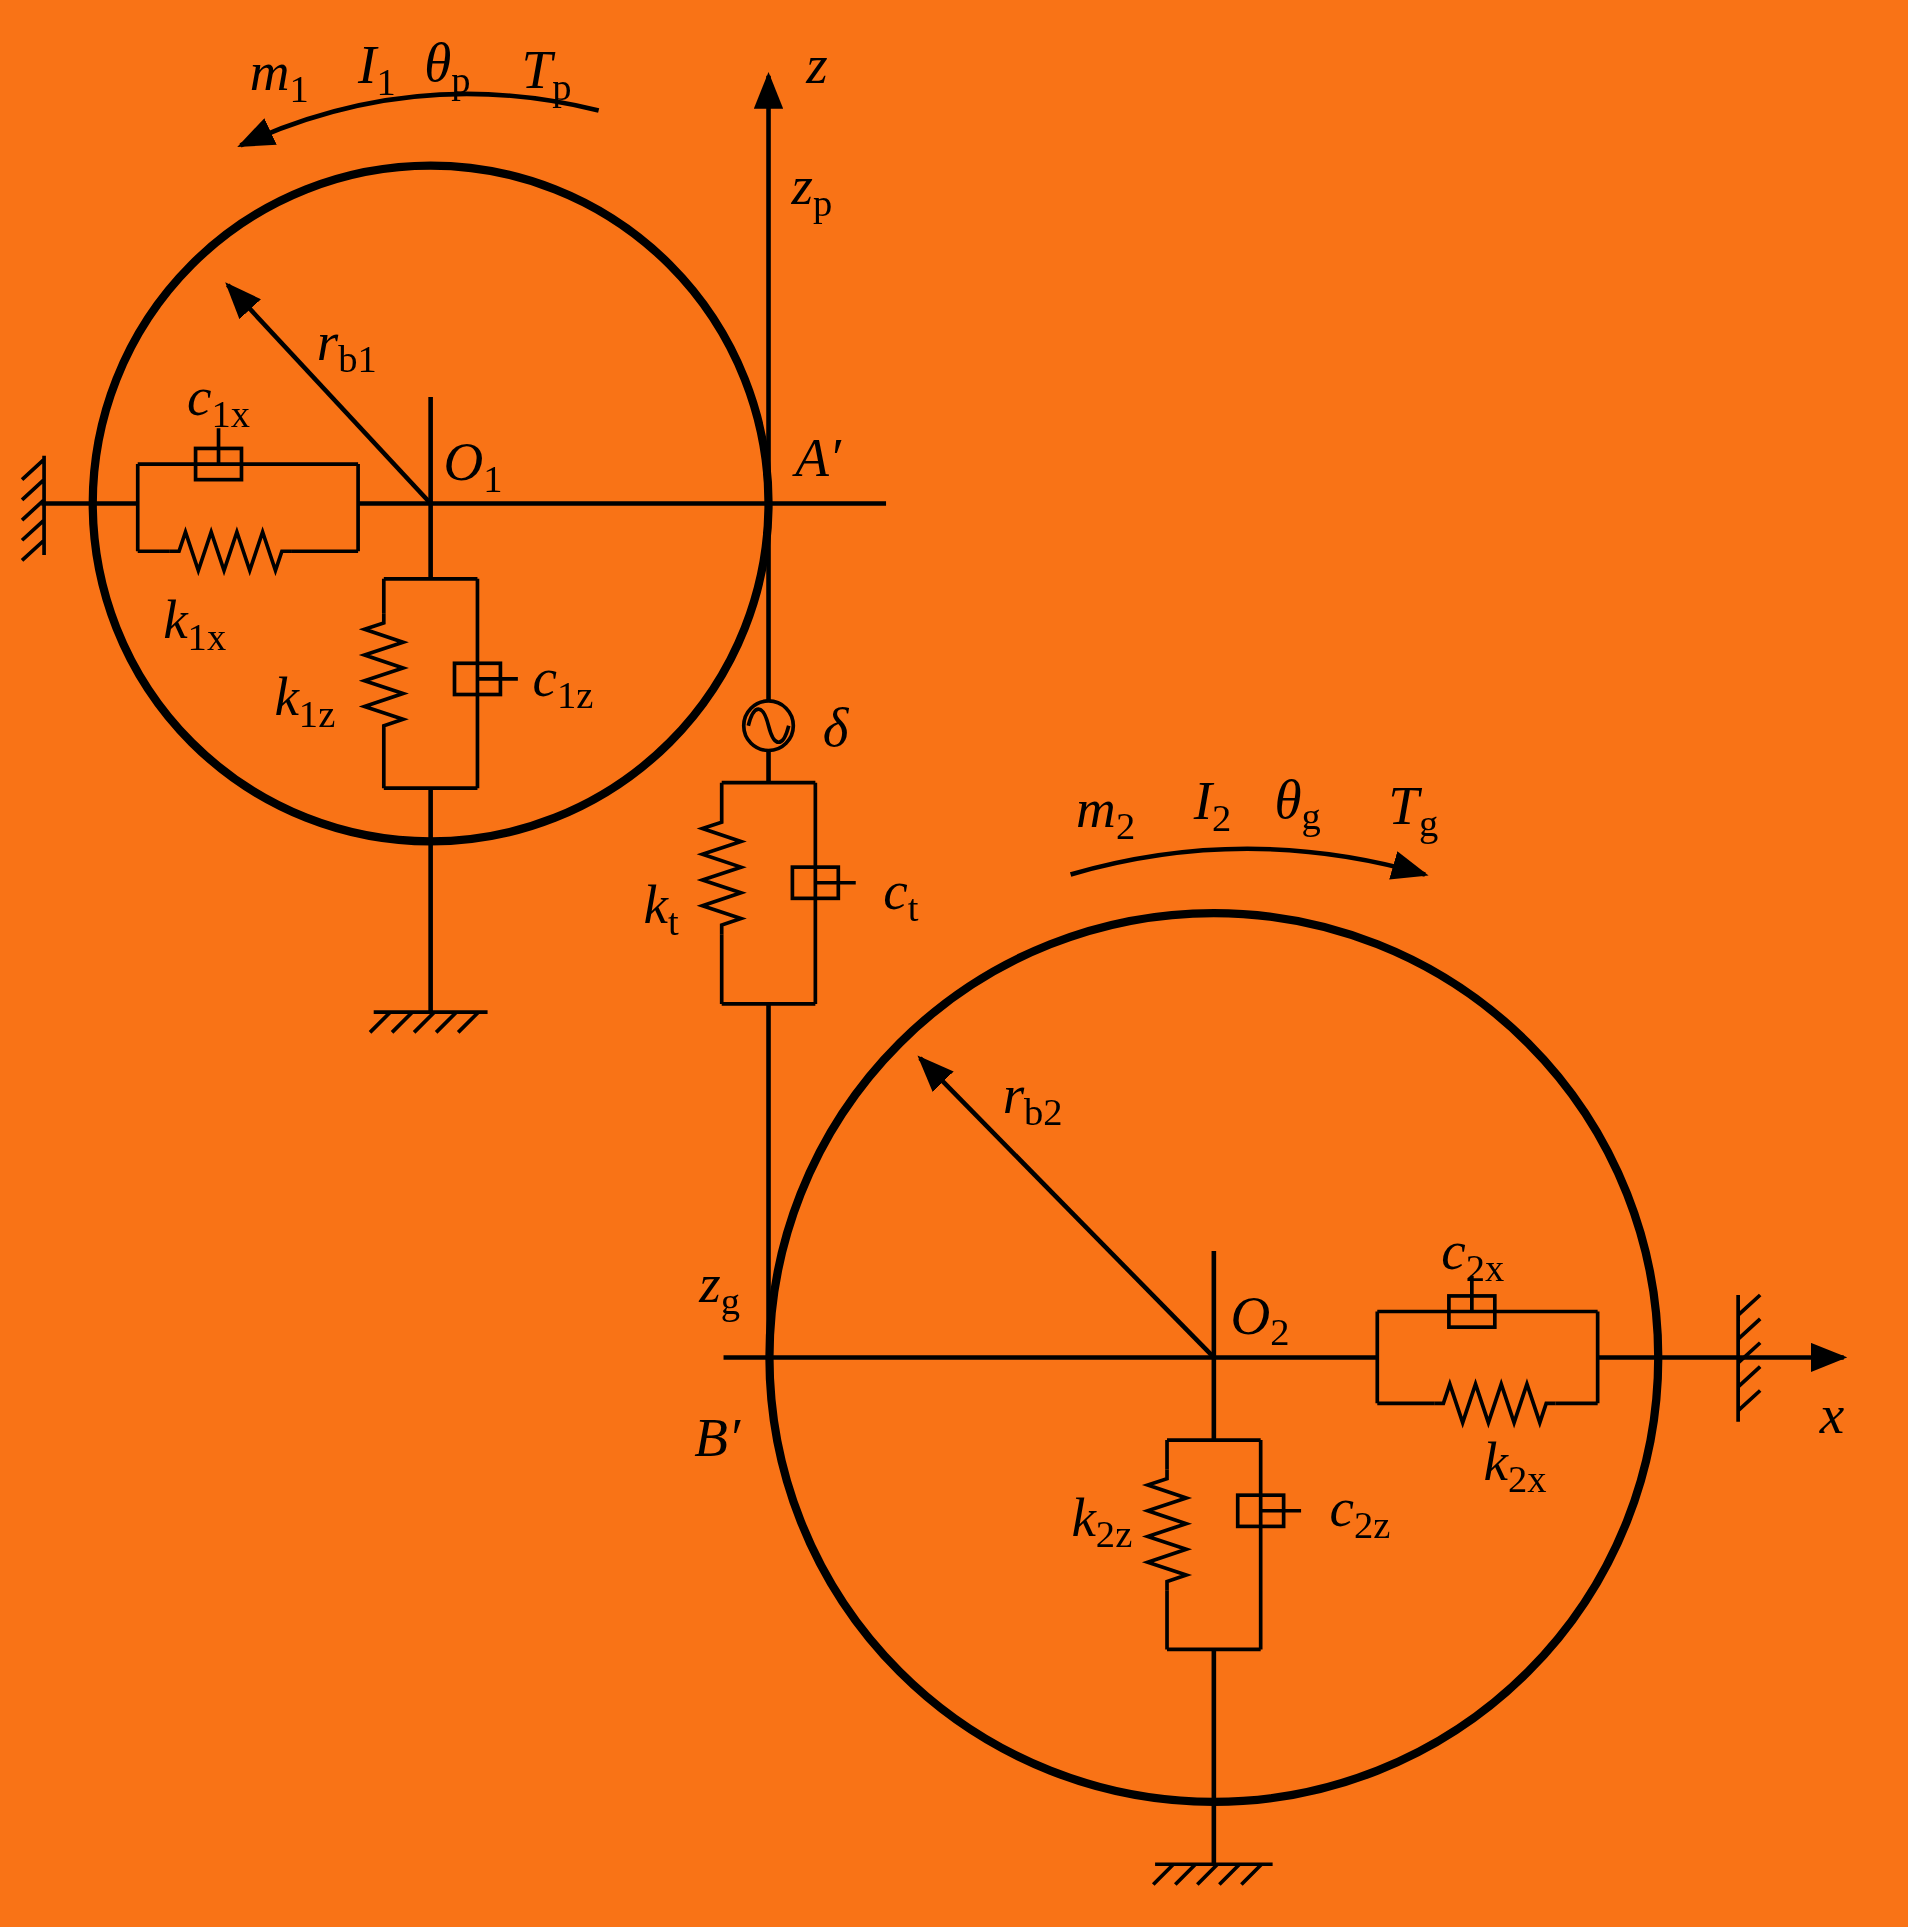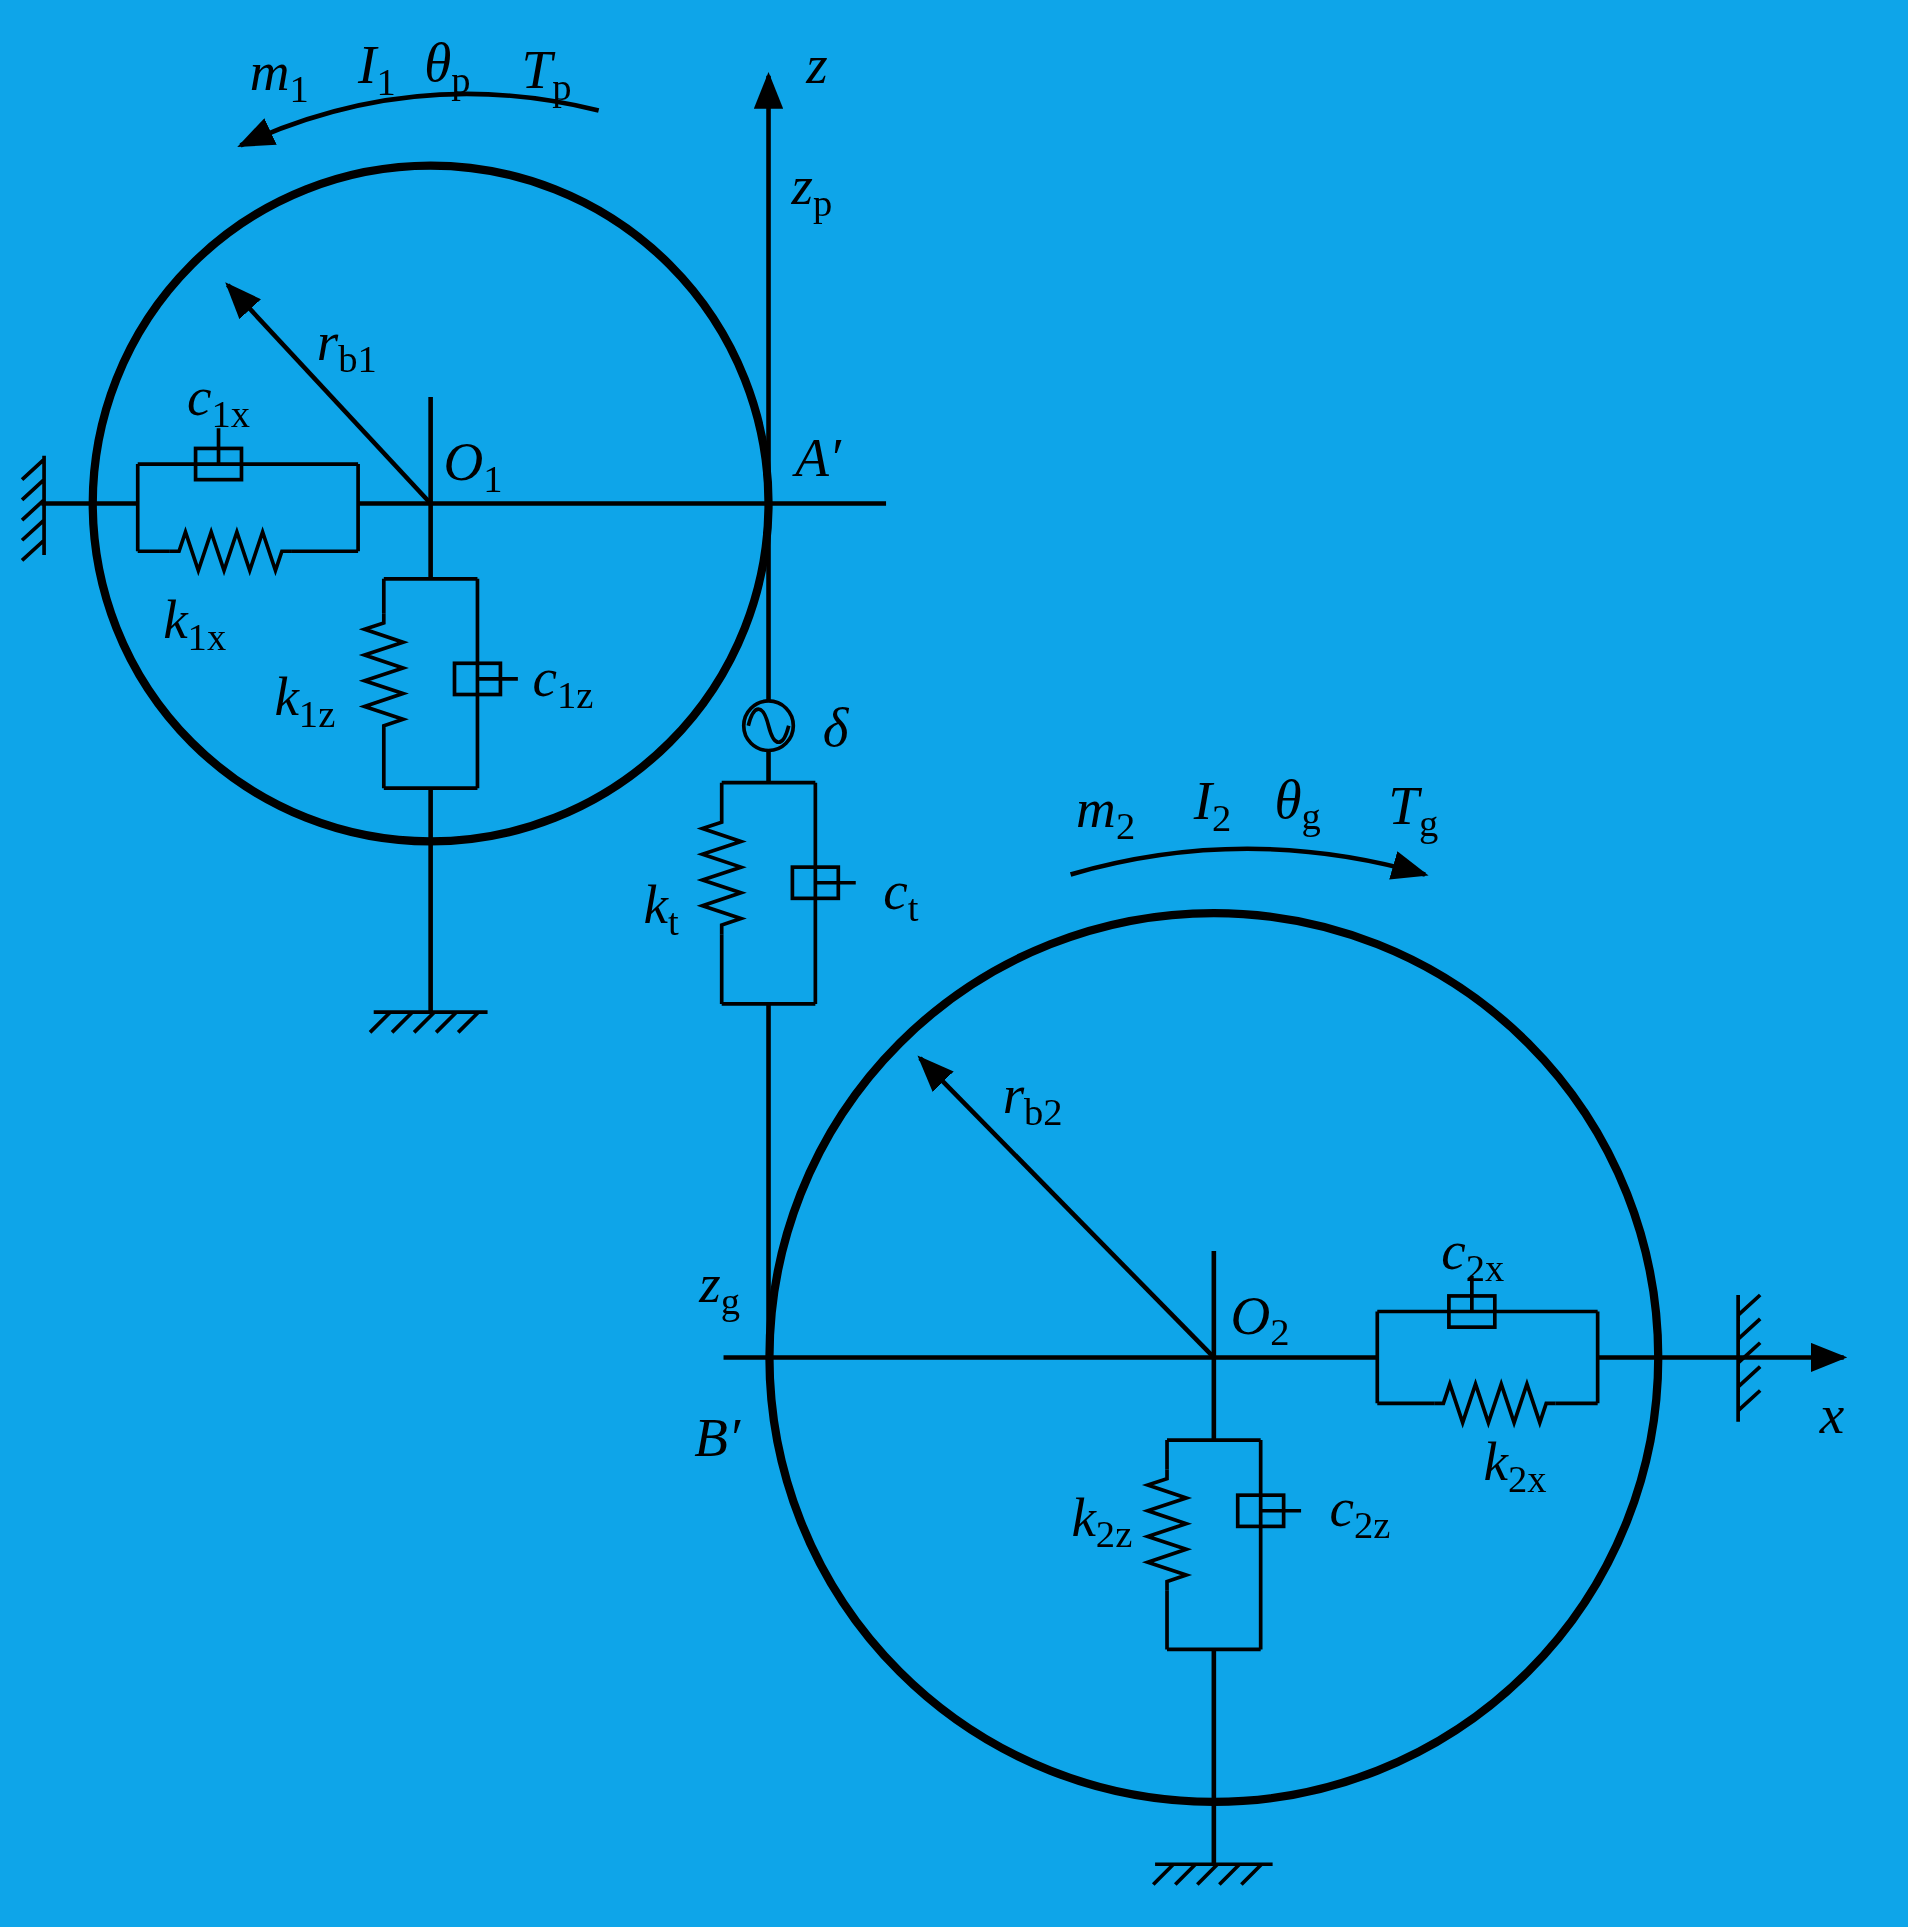--- a/index.html
+++ b/index.html
@@ -1,16 +1,16 @@
 <!DOCTYPE html>
 <html style="font-size:14.7px"><head>
 <meta charset="utf-8">
 <style>
   html,body{margin:0;padding:0;background:#ffffff;}
-  .stage{position:relative;width:1908px;height:1928px;background:#0ea5e9;overflow:hidden;}
+  .stage{position:relative;width:1908px;height:1928px;background:#f97316;overflow:hidden;}
   svg{display:block;width:1908px;height:1928px;}
   .ln{stroke:#000000;fill:none;stroke-width:5;}
   .thick{stroke-width:9;}
   .thin{stroke-width:4;}
   text{font-family:"Liberation Serif","DejaVu Serif",serif;font-style:italic;font-size:60px;fill:#000000;}
   tspan.sub{font-size:42px;font-style:normal;}
   .mid{text-anchor:middle;}
   .end{text-anchor:end;}
 </style>
 </head>

